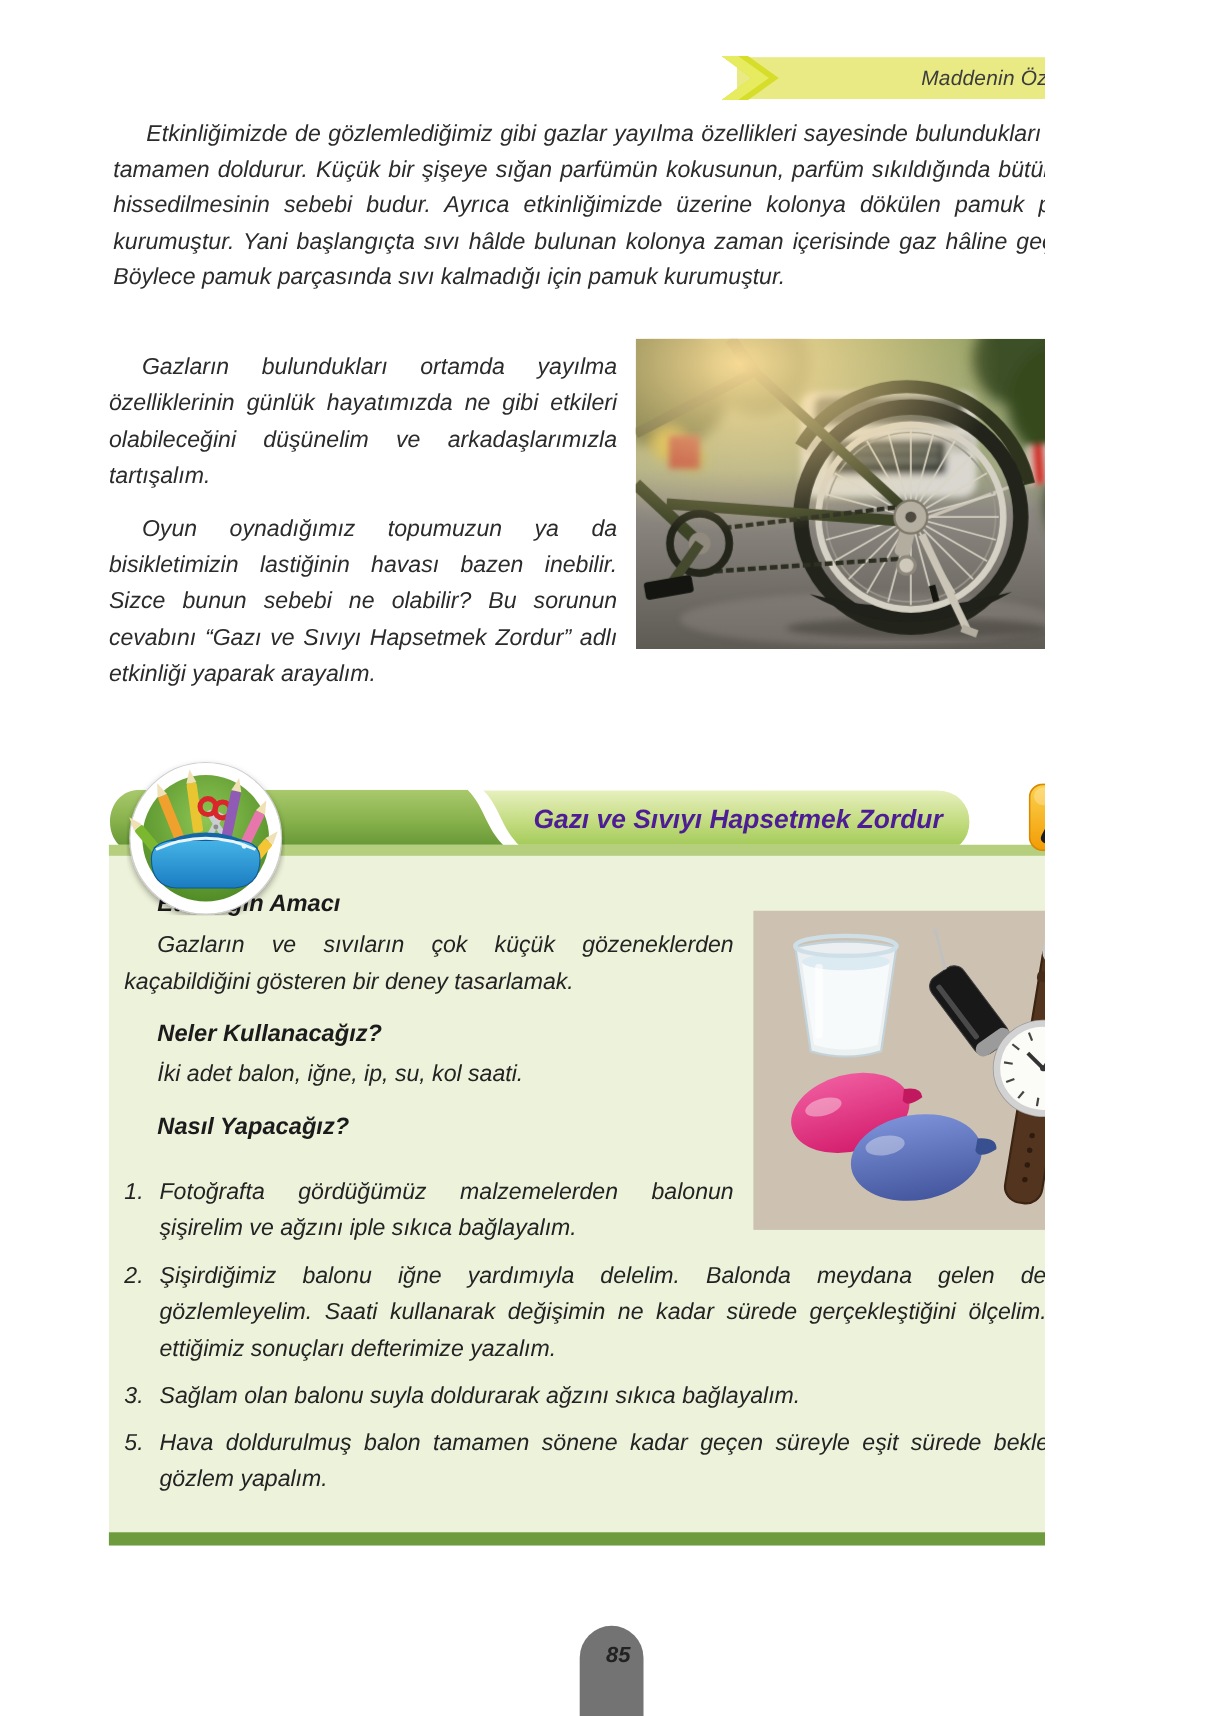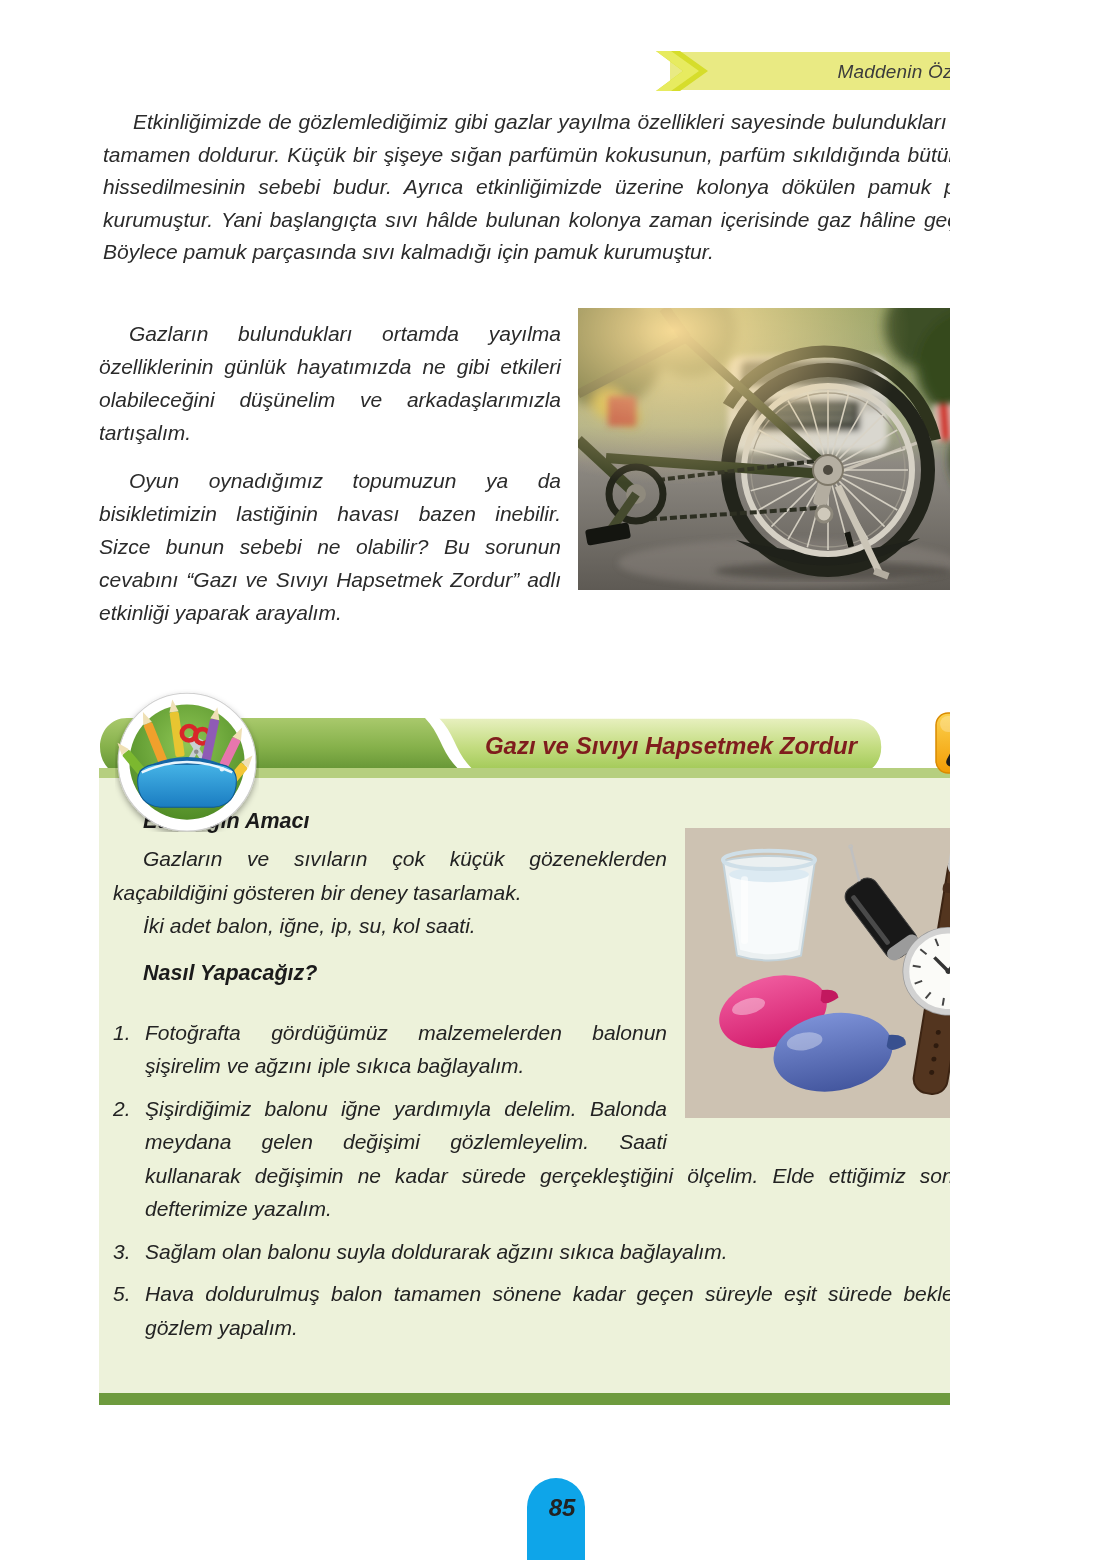--- a/index.html
+++ b/index.html
@@ -22,37 +22,37 @@
   .figure-bike{position:absolute;left:578px;top:308px;width:432px;height:282px;overflow:hidden;}
   .caption{position:absolute;left:578px;top:598px;width:432px;font-size:17.5px;color:#2f2f2f;line-height:22px;}
   .caption .lbl{color:#e81778;font-weight:bold;}
 
   
   .activity{position:absolute;left:99px;top:688px;width:910px;height:717px;}
   .act-banner{position:absolute;left:0;top:30px;width:910px;height:58px;}
   .act-label{position:absolute;left:60px;top:44px;width:340px;text-align:center;
              font-size:24px;font-weight:bold;color:#fff;text-shadow:0 2px 3px rgba(35,55,10,.55);}
   .act-title{position:absolute;left:380px;top:44px;width:384px;text-align:center;
-             font-size:24px;font-weight:bold;color:#7f1d1d;}
+             font-size:24px;font-weight:bold;color:#4c1d95;}
   .badge{position:absolute;left:16px;top:0;width:144px;height:144px;z-index:3;}
   .flask{position:absolute;left:836px;top:24px;width:58px;height:62px;}
   .act-box{position:absolute;left:0;top:80px;width:910px;height:637px;background:#edf2da;
            border-top:10px solid #b6cf7f;border-bottom:12px solid #6e9b3e;box-sizing:border-box;}
   .act-body{padding:14px 4px 0 14px;font-size:21px;line-height:33.5px;color:#232323;}
   .materials{float:right;width:320px;height:290px;margin:36px 0 8px 18px;background:#cdc2b2;}
   .act-h{font-size:21.5px;font-weight:bold;margin:14px 0 6px 30px;line-height:30px;color:#1b1b1b;}
   .act-h.mt{margin-top:15px;}
   .act-p{margin:0;text-indent:30px;text-align:justify;}
   .steps{margin-top:28px;}
   .step{padding-left:32px;text-indent:-32px;text-align:justify;margin-bottom:9px;}
   .step .num{display:inline-block;width:32px;text-indent:0;}
 
   
-  .page-tab{position:absolute;left:527px;top:1478px;width:58px;height:82px;background:#0ea5e9;
-            border-radius:29px 29px 0 0;text-align:center;font-weight:bold;font-size:24px;
+  .page-tab{position:absolute;left:527px;top:1478px;width:58px;height:82px;background:#737373;
+            border-radius:29px 29px 0 0;text-align:center;font-weight:bold;font-size:20px;
             color:#222;padding-top:16px;box-sizing:border-box;padding-left:12px;}
 </style>
 </head>
 <body>
 
 <div class="page">
 
   <div class="hdr-band"></div>
   <svg class="hdr-chevron" viewBox="0 0 54 42">
     <polygon points="0,1 24,1 52,21 24,41 0,41 27,21" fill="#d6dd2b"></polygon>
@@ -249,20 +249,21 @@
               <line x1="263" y1="148" x2="274" y2="121" stroke="#333" stroke-width="2.5"></line>
               <circle cx="263" cy="148" r="2.8" fill="#333"></circle>
               <rect x="306" y="142" width="8" height="12" rx="3" fill="#bbbbbb"></rect>
             </g>
           </svg>
         </div>
 
         <h4 class="act-h">Etkinliğin Amacı</h4>
         <p class="act-p">Gazların ve sıvıların çok küçük gözeneklerden kaçabildiğini gösteren bir deney tasarlamak.</p>
 
+        <h4 class="act-h mt">Neler Kullanacağız?</h4>
         <p class="act-p">İki adet balon, iğne, ip, su, kol saati.</p>
 
         <h4 class="act-h mt">Nasıl Yapacağız?</h4>
         <div class="steps">
           <div class="step"><span class="num">1.</span><span>Fotoğrafta gördüğümüz malzemelerden balonun şişirelim ve ağzını iple sıkıca bağlayalım.</span></div>
           <div class="step"><span class="num">2.</span><span>Şişirdiğimiz balonu iğne yardımıyla delelim. Balonda meydana gelen değişimi gözlemleyelim. Saati kullanarak değişimin ne kadar sürede gerçekleştiğini ölçelim. Elde ettiğimiz sonuçları defterimize yazalım.</span></div>
           <div class="step"><span class="num">3.</span><span>Sağlam olan balonu suyla doldurarak ağzını sıkıca bağlayalım.</span></div>
           <div class="step"><span class="num">5.</span><span>Hava doldurulmuş balon tamamen sönene kadar geçen süreyle eşit sürede bekleyerek gözlem yapalım.</span></div>
         </div>
       </div>

